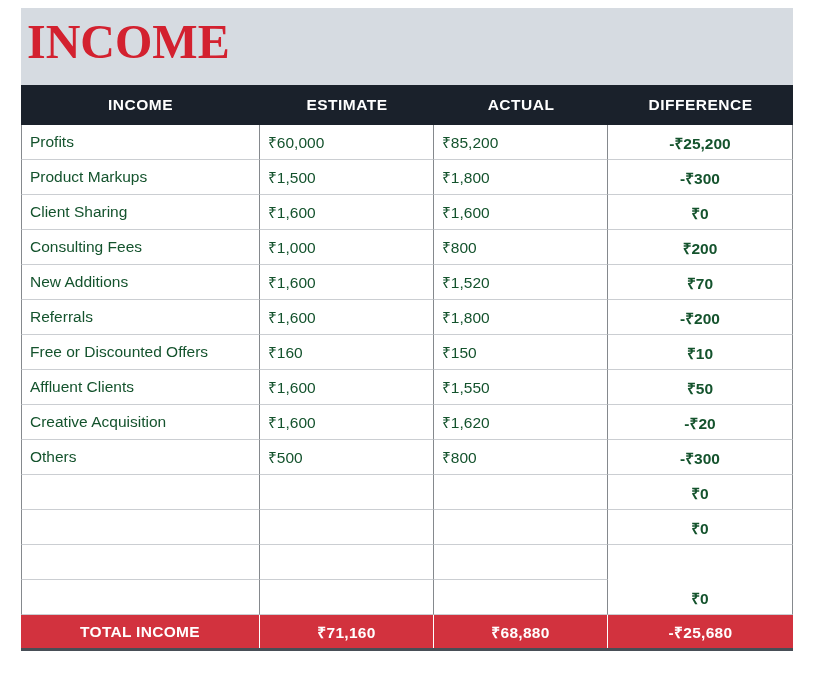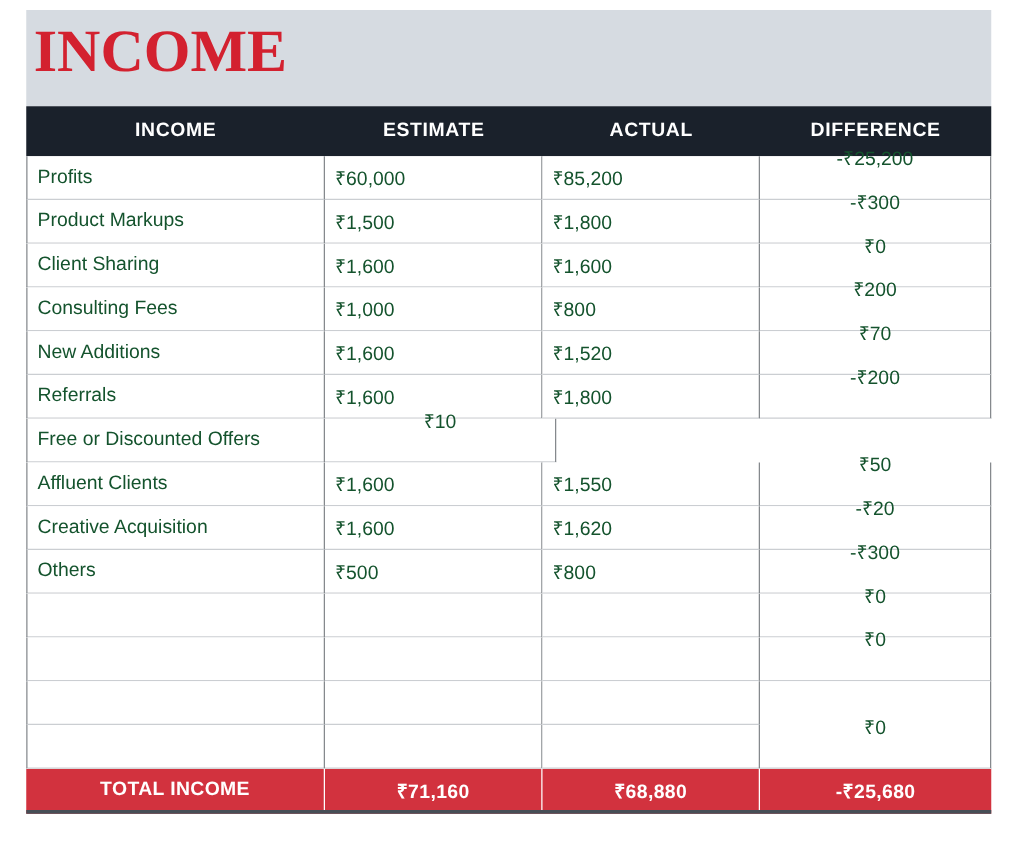--- a/index.html
+++ b/index.html
@@ -38,21 +38,22 @@
     height:35px; display:flex; align-items:center;
     font-size:15.5px; color:#14532d;
     padding-left:8px;
     border-right:1px solid #85898D;
     border-bottom:1px solid #CBCED2;
     background:#ffffff;
   }
   .trow .c1 { border-left:1px solid #85898D; }
   .trow .c4 {
     justify-content:center; align-items:flex-end;
-    padding:0 0 22px 0;
+    padding:0 0 5px 0;
+    font-weight:bold;
   }
   .cell.merge-top { border-bottom:none; }
 
   
   .total { display:flex; height:33px; background:#D2323E; border-bottom:3px solid #474E56; }
   .tcell {
     display:flex; align-items:center; justify-content:center;
     color:#ffffff; font-weight:bold; font-size:15.5px; letter-spacing:0.3px;
     border-right:1px solid #ffffff;
   }
@@ -106,20 +107,22 @@
         <div class="cell c4">₹70</div>
       </div>
       <div class="trow">
         <div class="cell c1">Referrals</div>
         <div class="cell c2">₹1,600</div>
         <div class="cell c3">₹1,800</div>
         <div class="cell c4">-₹200</div>
       </div>
       <div class="trow">
         <div class="cell c1">Free or Discounted Offers</div>
+        <div class="cell c2">₹160</div>
+        <div class="cell c3">₹150</div>
         <div class="cell c4">₹10</div>
       </div>
       <div class="trow">
         <div class="cell c1">Affluent Clients</div>
         <div class="cell c2">₹1,600</div>
         <div class="cell c3">₹1,550</div>
         <div class="cell c4">₹50</div>
       </div>
       <div class="trow">
         <div class="cell c1">Creative Acquisition</div>

